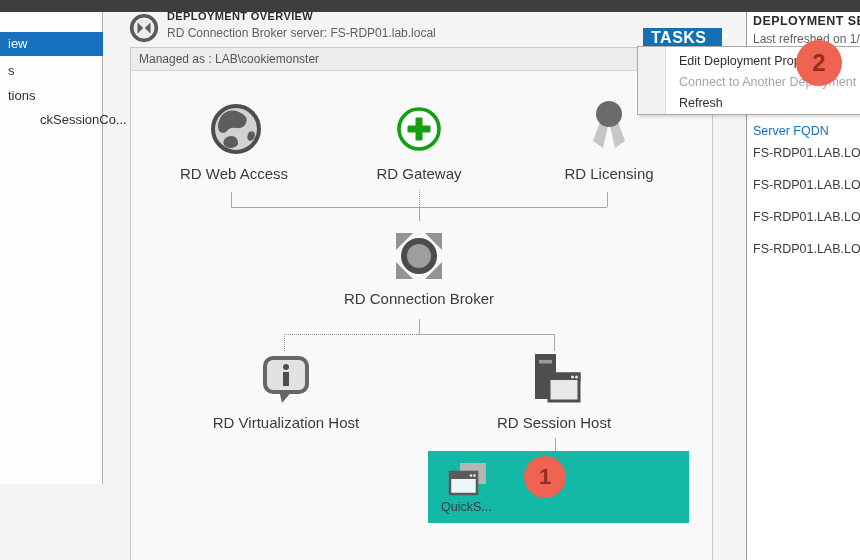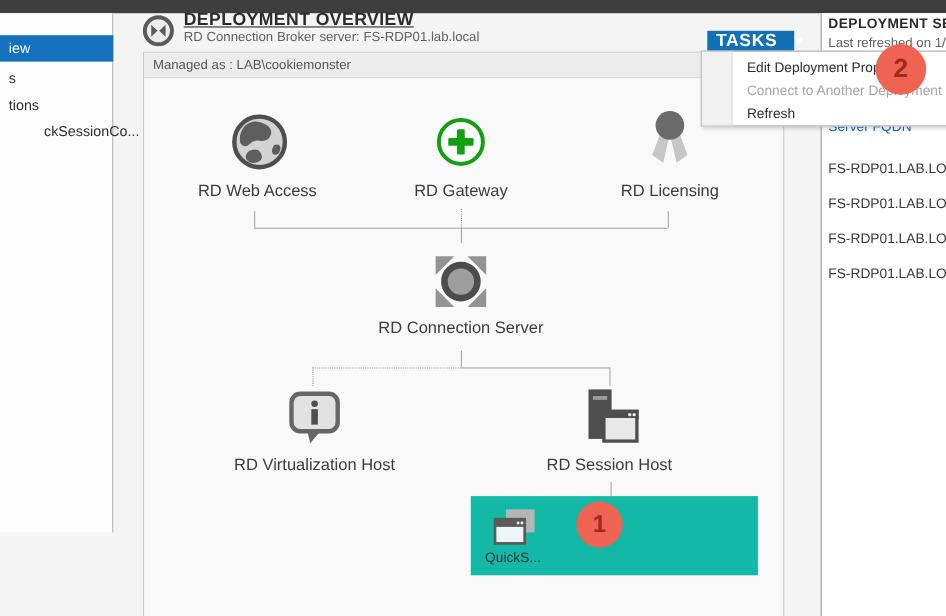--- a/index.html
+++ b/index.html
@@ -10,21 +10,21 @@
   
   .topbar { position:absolute; left:0; top:0; width:860px; height:12px; background:#3e3e3e; }
 
   
   .sidebar { position:absolute; left:0; top:12px; width:103px; height:472px; background:#fdfdfd; border-right:1px solid #b2b2b2; }
   .nav-item { position:absolute; left:0; width:103px; height:24px; line-height:24px; font-size:13px; color:#2f2f2f; padding-left:8px; white-space:nowrap; cursor:pointer; }
   .nav-item.selected { background:#1571bd; color:#ffffff; }
 
   
   .ov-icon { position:absolute; left:129px; top:13px; width:30px; height:30px; }
-  .ov-title { position:absolute; left:167px; top:10px; font-size:16px; font-weight:bold; letter-spacing:.4px; color:#2b2b2b; white-space:nowrap;text-decoration:underline; }
+  .ov-title { position:absolute; left:167px; top:10px; font-size:11px; font-weight:bold; letter-spacing:.4px; color:#2b2b2b; white-space:nowrap; }
   .ov-sub { position:absolute; left:167px; top:26px; font-size:12px; color:#5f5f5f; white-space:nowrap;text-align:right; }
 
   
   .diagram { position:absolute; left:130px; top:47px; width:583px; height:520px; background:#f9f9f9; border:1px solid #c9c9c9; }
   .managed-bar { position:absolute; left:0; top:0; width:100%; height:23px; background:#ececec; border-bottom:1px solid #d6d6d6; font-size:12px; color:#555; line-height:22px; padding-left:8px; white-space:nowrap; }
   .node-icon { position:absolute; cursor:pointer; }
   .node-label { position:absolute; width:180px; text-align:center; font-size:15px; color:#3b3b3b; white-space:nowrap; }
   .ln { position:absolute; }
   .h-solid { border-top:1px solid #a8a8a8; height:0; }
   .h-dot { border-top:1px dotted #979797; height:0; }
@@ -43,21 +43,21 @@
   .menu { position:absolute; left:637px; top:46px; width:228px; height:69px; background:#ffffff; border:1px solid #ababab; box-shadow:2px 2px 3px rgba(0,0,0,.15); z-index:5; }
   .menu-gutter { position:absolute; left:0; top:0; bottom:0; width:28px; background:#f1f1f1; border-right:1px solid #e0e0e0; }
   .menu-items { position:absolute; left:29px; top:4px; right:0; }
   .menu-item { height:21px; line-height:21px; font-size:12.5px; color:#2e2e2e; padding-left:12px; white-space:nowrap; cursor:pointer; }
   .menu-item.disabled { color:#a6a6a6; cursor:default; }
 
   
   .servers { position:absolute; left:746px; top:12px; width:130px; height:548px; background:#ffffff; border-left:1px solid #9c9c9c; }
   .sv-title { position:absolute; left:6px; top:2px; font-size:12.5px; font-weight:bold; letter-spacing:.4px; color:#2b2b2b; white-space:nowrap; }
   .sv-sub { position:absolute; left:6px; top:20px; font-size:12px; color:#5f5f5f; white-space:nowrap; }
-  .sv-col { position:absolute; left:6px; top:96px; font-size:12.5px; color:#1070c0; white-space:nowrap; cursor:pointer; }
+  .sv-col { position:absolute; left:6px; top:112px; font-size:12.5px; color:#1070c0; white-space:nowrap; cursor:pointer; }
   .sv-row { position:absolute; left:6px; font-size:12.5px; color:#3a3a3a; white-space:nowrap; cursor:pointer; }
 
   
   .badge { position:absolute; border-radius:50%; background:#ee6352; color:#9b2a21; font-weight:bold; display:flex; align-items:center; justify-content:center; z-index:9; }
   .badge-1 { left:524px; top:456px; width:42px; height:42px; font-size:22px; }
   .badge-2 { left:796px; top:40px; width:46px; height:46px; font-size:24px; }
 </style>
 </head>
 <body>
 
@@ -122,21 +122,21 @@
       <svg width="60" height="60" viewBox="0 0 60 60">
         <g fill="#939393">
           <polygon points="7,7 24,7 7,24"></polygon>
           <polygon points="53,7 36,7 53,24"></polygon>
           <polygon points="7,53 24,53 7,36"></polygon>
           <polygon points="53,53 36,53 53,36"></polygon>
         </g>
         <circle cx="30" cy="30" r="15" fill="#9e9e9e" stroke="#4c4c4c" stroke-width="6"></circle>
       </svg>
     </div>
-    <div class="node-label" style="left:198px; top:242px;">RD Connection Server</div>
+    <div class="node-label" style="left:198px; top:242px;">RD Connection Broker</div>
 
     <div class="ln v-solid" style="left:288px; top:271px; height:15px;"></div>
     <div class="ln h-dot" style="left:153px; top:286px; width:135px;"></div>
     <div class="ln h-solid" style="left:288px; top:286px; width:135px;"></div>
     <div class="ln v-dot" style="left:153px; top:286px; height:17px;"></div>
     <div class="ln v-solid" style="left:423px; top:286px; height:17px;"></div>
 
     <div class="node-icon" style="left:129px; top:305px;">
       <svg width="52" height="52" viewBox="0 0 52 52">
         <rect x="5" y="5" width="42" height="34" rx="8" fill="#e2e2e2" stroke="#666666" stroke-width="4"></rect>

